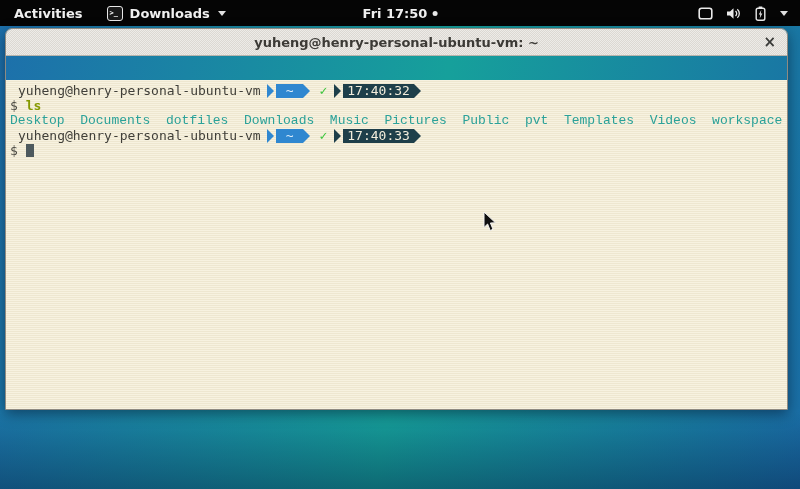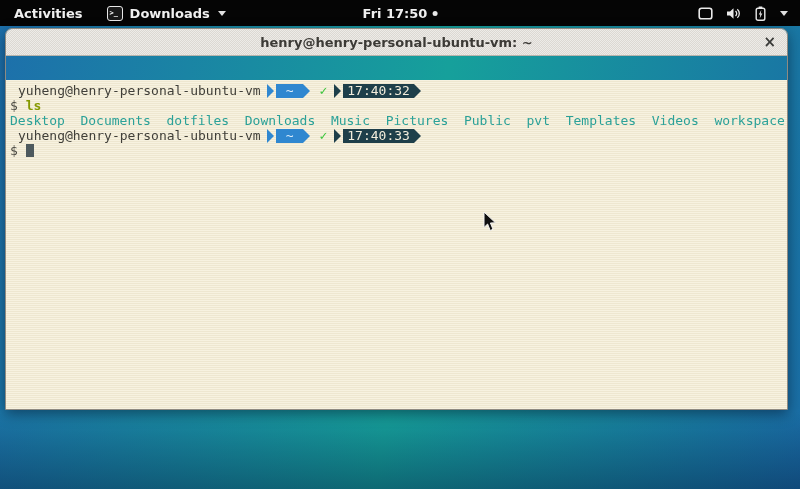--- a/index.html
+++ b/index.html
@@ -74,21 +74,21 @@
   .pl-tip.blue  { border-left:7px solid var(--accent-blue); }
   .pl-lead.dark { border-left:7px solid var(--segment-dark); margin-left:7px; margin-right:2px; }
   .pl-tip.dark  { border-left:7px solid var(--segment-dark); }
   .plbody { display:inline-flex; align-items:center; height:14px; }
   .plbody.blue { background:var(--accent-blue); color:#d9ecfa; padding:0 10px; }
   .plbody.dark { background:var(--segment-dark); color:var(--segment-fg); padding:0 4px; }
   .check { color:var(--check-green); font-weight:700; margin-left:9px; }
 
   .dollar { color:#4b4a43; }
   .cmd { color:var(--cmd-green); margin-left:1ch;font-weight:bold; }
-  .lsline { white-space:pre; height:15px; line-height:15px; }
+  .lsline { white-space:pre; height:15px; line-height:15px;font-family:Liberation Mono, monospace; }
   .lsitem { color:var(--dir-teal); }
   .lsitem + .lsitem { margin-left:2ch; }
   .cursor-block {
     display:inline-block; width:8px; height:13px; background:var(--cursor);
     margin-left:1ch; vertical-align:middle;
   }
 
   .mouse-cursor { position:absolute; left:483px; top:211px; }
 </style>
 </head>
@@ -130,21 +130,21 @@
           <rect x="1.2" y="2.2" width="8.6" height="12" rx="1.8" fill="none" stroke="#e9e9e9" stroke-width="1.4"></rect>
           <polygon points="6.3,4 3.8,8.6 5.3,8.6 4.7,12.4 7.3,7.4 5.7,7.4" fill="#e9e9e9"></polygon>
         </svg>
       </span>
       <span class="caret-down"></span>
     </div>
   </div>
 
   <div class="window">
     <div class="titlebar">
-      <span>henry@henry-personal-ubuntu-vm: ~</span>
+      <span>yuheng@henry-personal-ubuntu-vm: ~</span>
       <span class="close-btn">×</span>
     </div>
 
     <div class="term">
 
       <div class="tline">
         <span class="userhost">yuheng@henry-personal-ubuntu-vm</span>
         <span class="pl-lead blue"></span>
         <span class="plbody blue">~</span>
         <span class="pl-tip blue"></span>

